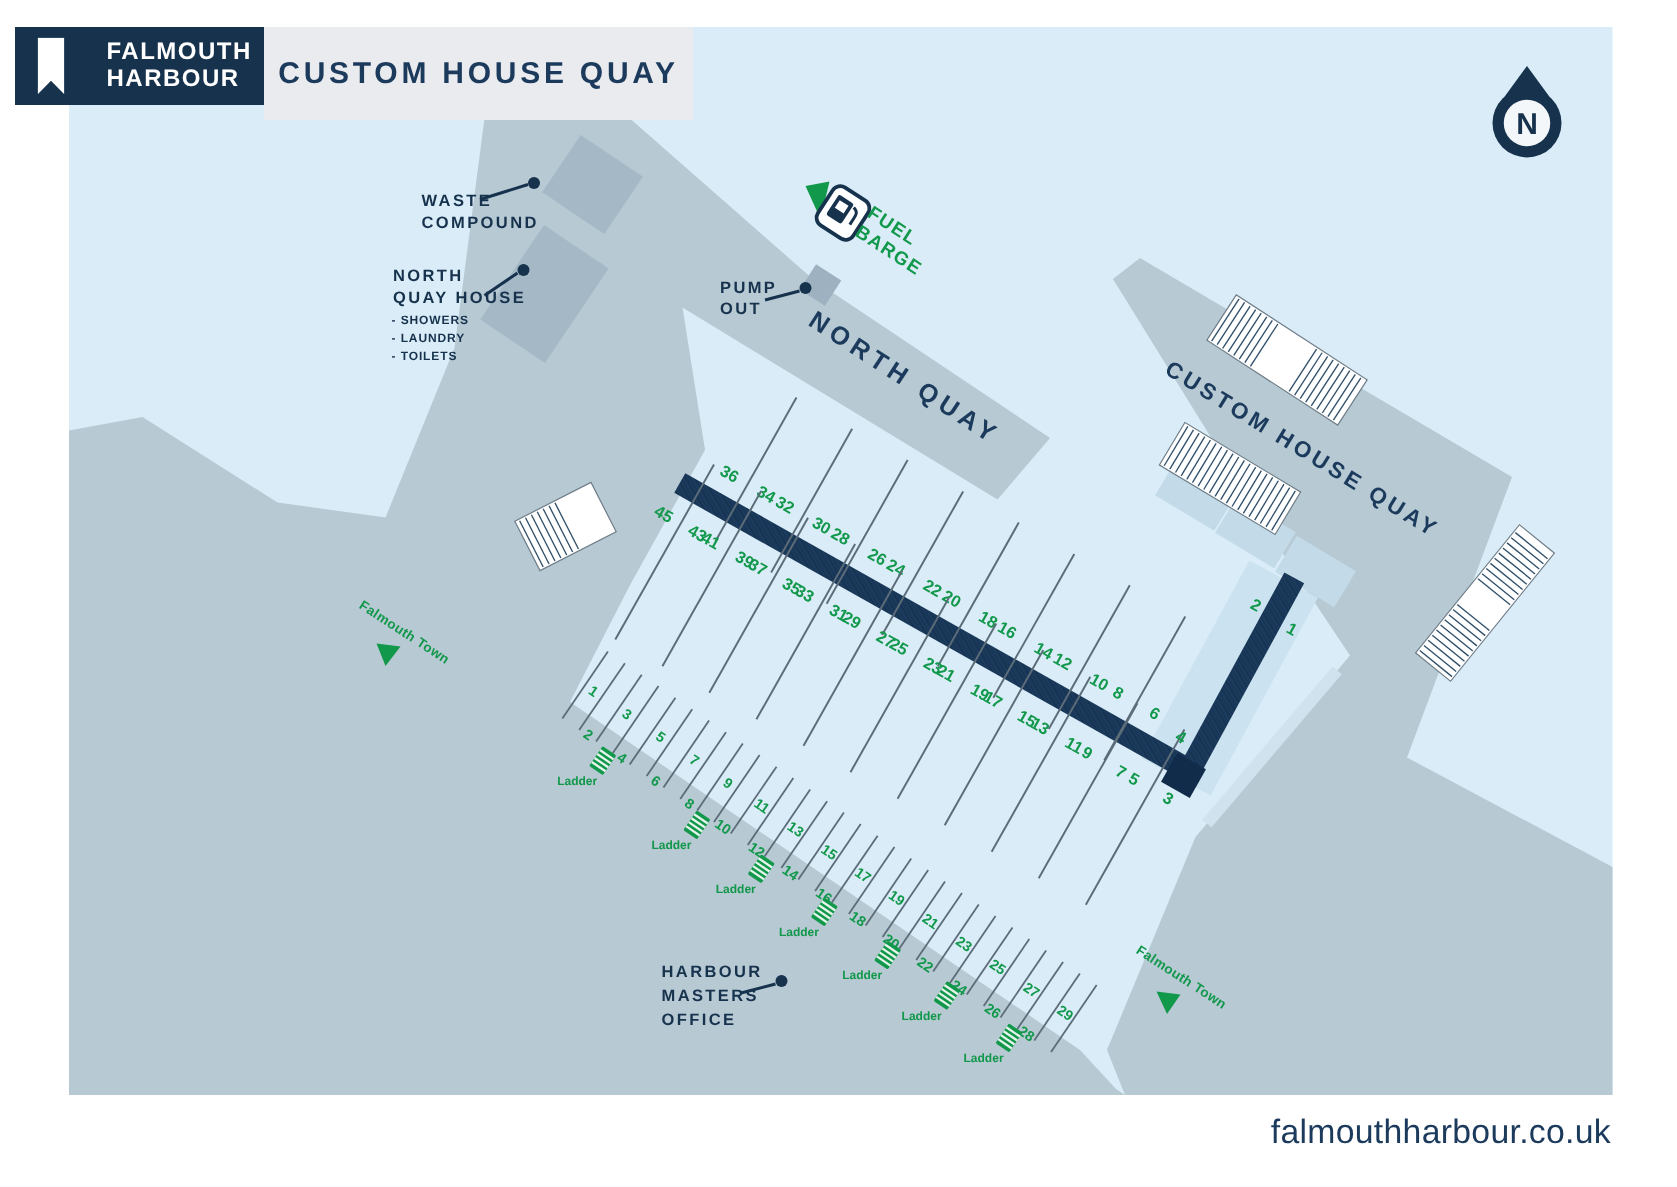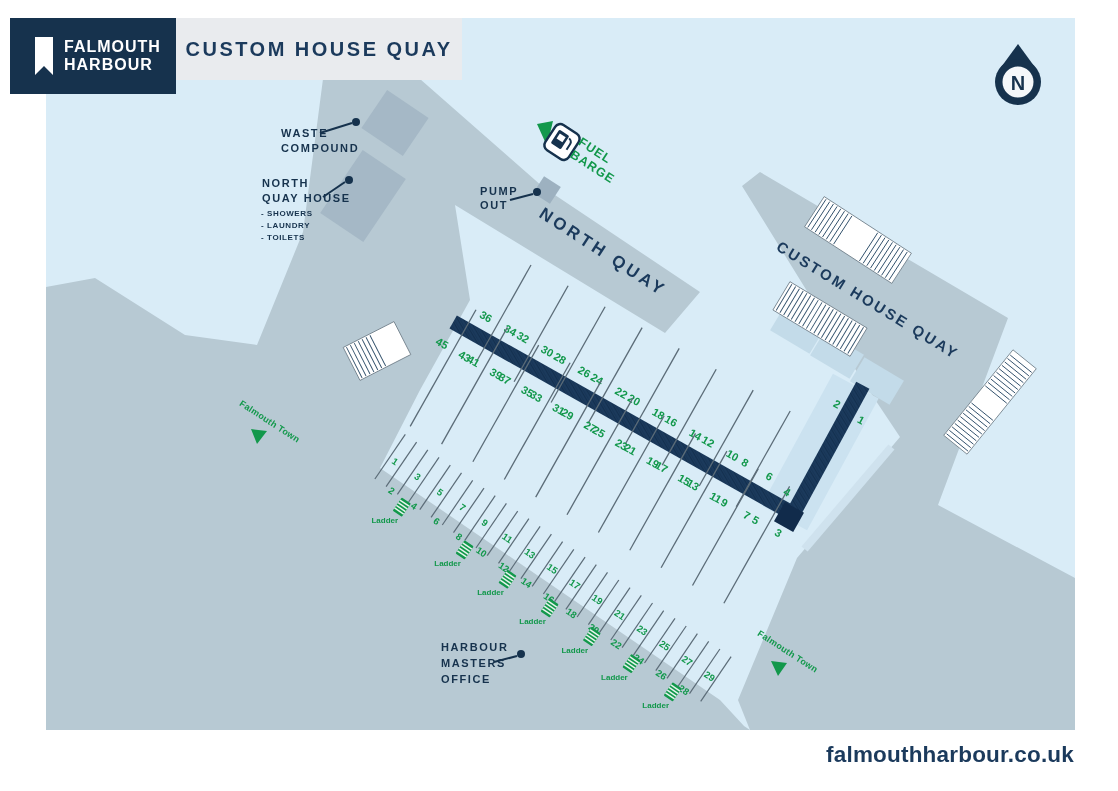--- a/index.html
+++ b/index.html
@@ -1,27 +1,27 @@
 <!DOCTYPE html>
 <html><head>
 <meta charset="utf-8">
 <style>
   html,body{margin:0;padding:0;background:#fff;}
   .stage{position:relative;width:1118px;height:791px;background:#ffffff;
          font-family:"Liberation Sans",sans-serif;overflow:hidden;}
   .stage svg{position:absolute;left:0;top:0;}
-  .logo-box{position:absolute;left:10px;top:18px;width:166px;height:76px;background:#16324d;
-            color:#fff;display:flex;align-items:center;gap:11px;padding-left:25px;box-sizing:border-box;}
+  .logo-box{position:absolute;left:10px;top:18px;width:166px;height:52px;background:#16324d;
+            color:#fff;display:flex;align-items:center;gap:28px;padding-left:15px;box-sizing:border-box;}
   .flag{width:18px;height:38px;background:#fff;flex:0 0 auto;
         clip-path:polygon(0 0,100% 0,100% 100%,50% 76%,0 100%);}
   .logo-text{font-weight:bold;font-size:16px;line-height:1.15;letter-spacing:1px;}
   .title-box{position:absolute;left:176px;top:18px;width:286px;height:62px;background:#e9ebee;
              color:#1b3a5c;display:flex;align-items:center;justify-content:center;
              font-weight:bold;font-size:20px;letter-spacing:2.5px;}
-  .footer{position:absolute;right:44px;top:742px;color:#1b3a5c;font-weight:bold;
+  .footer{position:absolute;right:44px;top:742px;color:#1b3a5c;font-weight:normal;
           font-size:22.5px;letter-spacing:0.2px;}
   text{font-family:"Liberation Sans",sans-serif;}
   .lbl{fill:#16324d;font-weight:bold;font-size:11px;letter-spacing:1.6px;}
   .sub{fill:#16324d;font-weight:bold;font-size:8px;letter-spacing:0.6px;}
   .qn{fill:#1b3a5c;font-weight:bold;font-size:17px;letter-spacing:3.5px;}
   .qn2{fill:#1b3a5c;font-weight:bold;font-size:15px;letter-spacing:2.5px;}
   .berth{fill:#12984b;font-weight:bold;font-size:11px;}
   .wberth{fill:#12984b;font-weight:bold;font-size:9.5px;}
   .fuel{fill:#12984b;font-weight:bold;font-size:12.5px;letter-spacing:1px;}
   .town{fill:#12984b;font-weight:bold;font-size:9px;letter-spacing:0.3px;}

